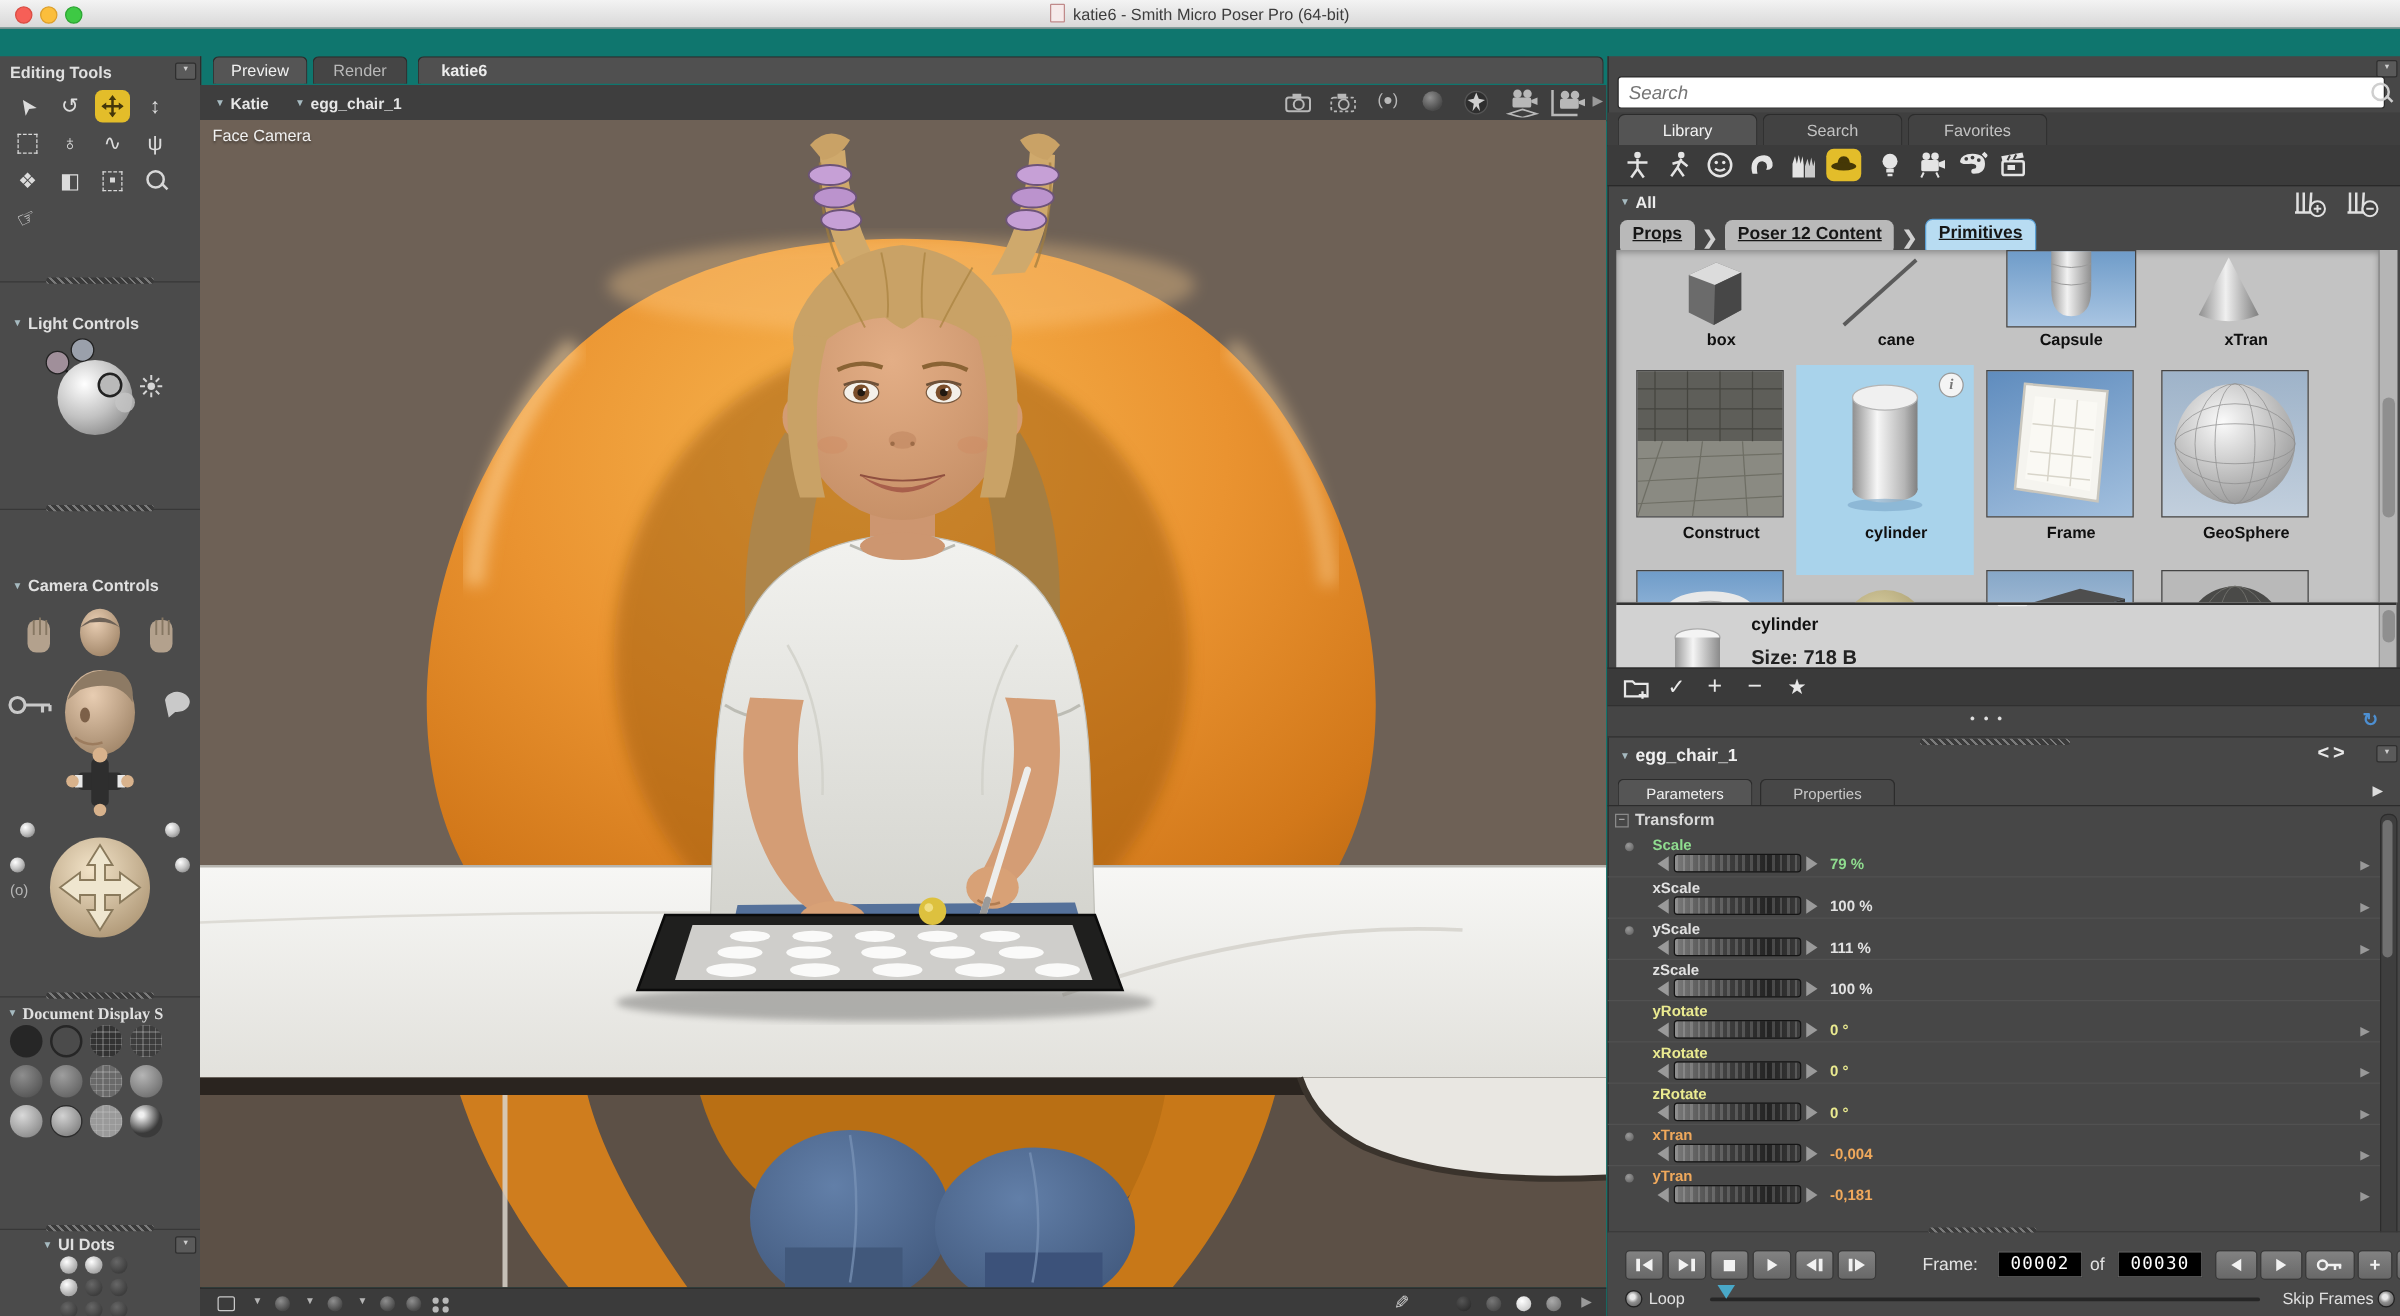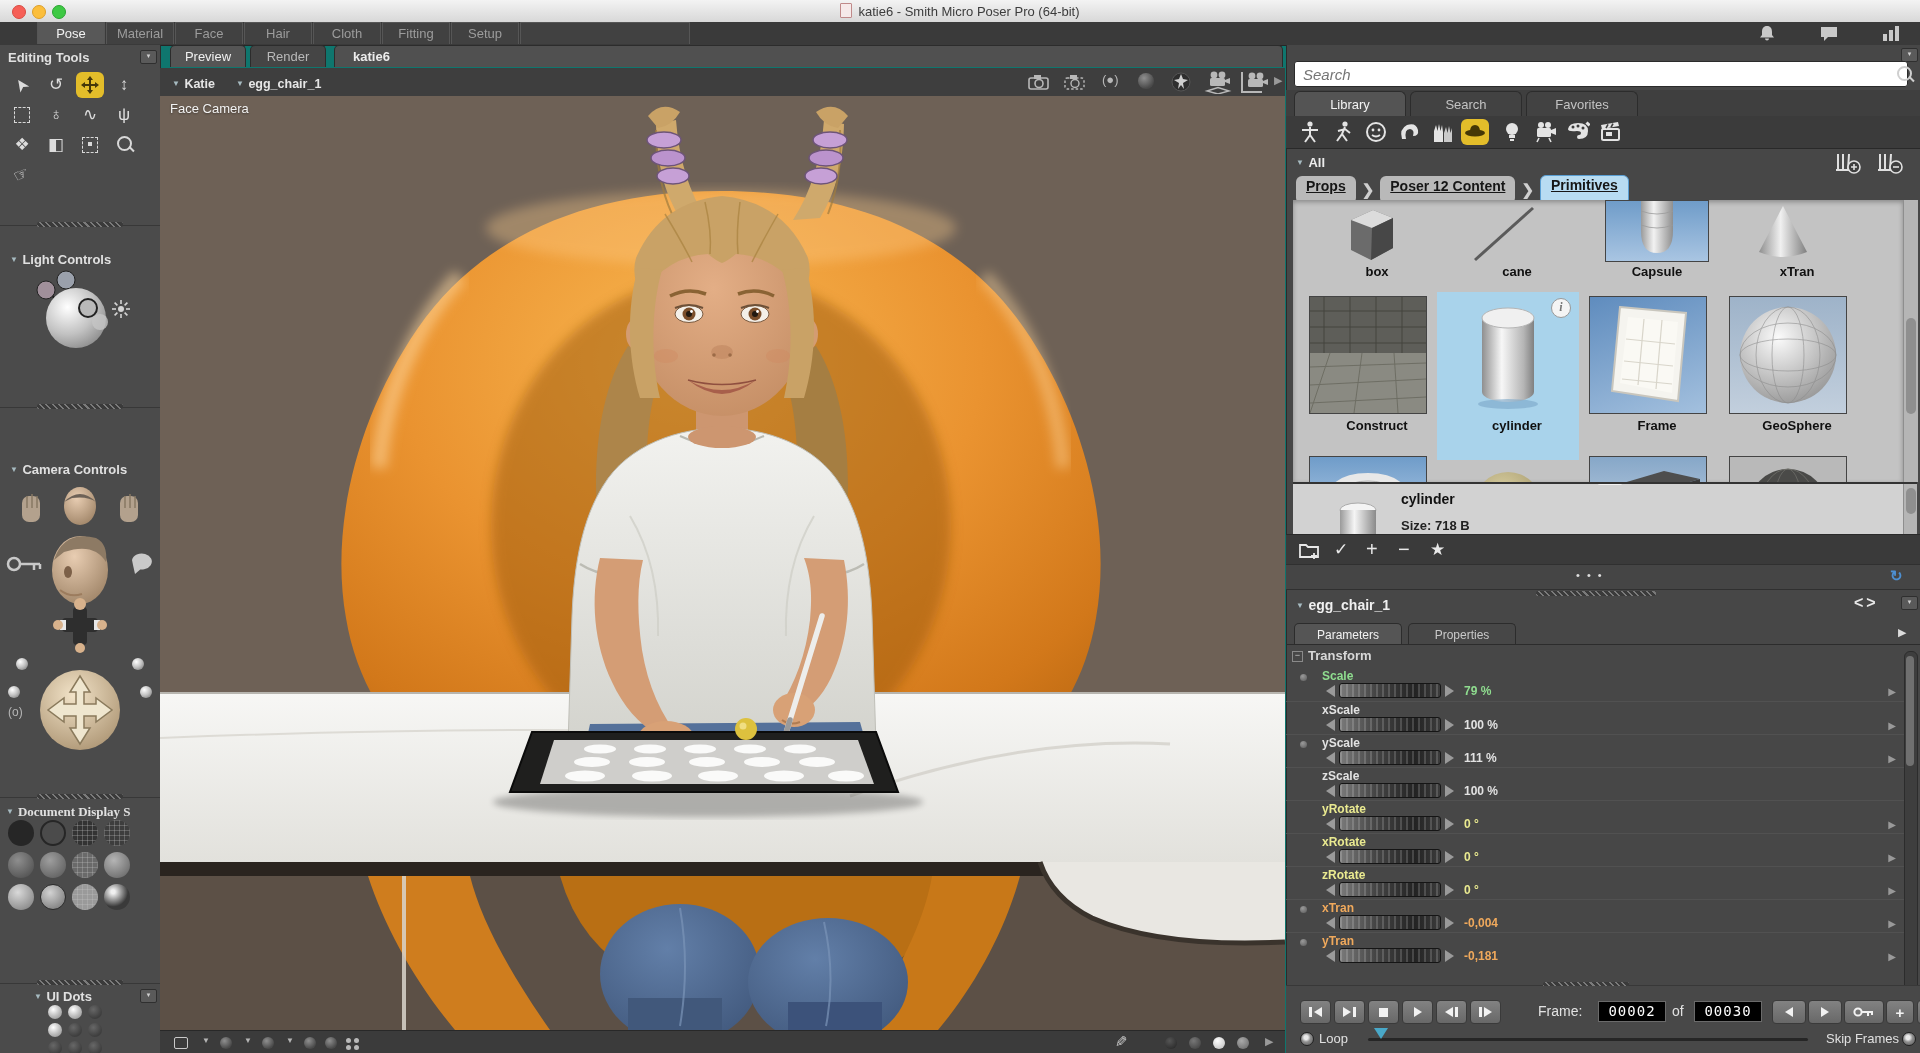--- a/index.html
+++ b/index.html
@@ -103,42 +103,20 @@
 
 <div class="app">
 
   <div class="abs titlebar">
     <div class="abs tl c"></div>
     <div class="abs tl m"></div>
     <div class="abs tl z"></div>
     <div class="abs wtitle"><span class="docproxy"></span><span>katie6 - Smith Micro Poser Pro  (64-bit)</span></div>
   </div>
 
-  <div class="abs tabbar">
-    <div class="abs rtab active" style="left:37px;width:68px;">Pose</div>
-    <div class="abs rtab" style="left:106px;width:68px;">Material</div>
-    <div class="abs rtab" style="left:175px;width:68px;">Face</div>
-    <div class="abs rtab" style="left:244px;width:68px;">Hair</div>
-    <div class="abs rtab" style="left:313px;width:68px;">Cloth</div>
-    <div class="abs rtab" style="left:382px;width:68px;">Fitting</div>
-    <div class="abs rtab" style="left:451px;width:68px;">Setup</div>
-    <div class="abs rtab" style="left:520px;width:170px;"></div>
-
-    <svg class="abs topicon" style="left:1757px;" viewBox="0 0 20 17">
-        <path d="M10 1 C6.5 1 5 3.5 5 7 L5 10 L3 12.5 L17 12.5 L15 10 L15 7 C15 3.5 13.5 1 10 1 Z M8 13.5 a2 2 0 0 0 4 0 Z" fill="#c9c9c9"></path>
-      </svg>
-    <svg class="abs topicon" style="left:1819px;" viewBox="0 0 20 17">
-        <path d="M2 2 h16 v10 h-9 l-4 4 v-4 h-3 Z" fill="#c9c9c9"></path>
-      </svg>
-    <svg class="abs topicon" style="left:1881px;" viewBox="0 0 20 17">
-        <rect x="2" y="9" width="4" height="7" fill="#c9c9c9"></rect>
-        <rect x="8" y="5" width="4" height="11" fill="#c9c9c9"></rect>
-        <rect x="14" y="1" width="4" height="15" fill="#c9c9c9"></rect>
-      </svg>
-  </div>
 
   <div class="abs sidebar">
 
     <div class="abs sec-title" style="left:8px;top:5px;">Editing Tools</div>
     <div class="abs shadebtn" style="left:140px;top:5px;"><span>▼</span></div>
 
     <div class="abs tool" style="left:8px;top:27px;"><span style="display:inline-block;transform:rotate(-125deg);">➤</span></div>
     <div class="abs tool" style="left:42px;top:27px;">↺</div>
     <div class="abs tool sel" style="left:76px;top:27px;">
       <svg width="18" height="18" viewBox="0 0 18 18" style="margin-top:4px;">
@@ -826,21 +804,21 @@
           <rect x="7" y="12" width="36" height="30" fill="url(#gCyl3)"></rect>
           <defs>
             <linearGradient id="gCyl3" x1="0" y1="0" x2="1" y2="0">
               <stop offset="0" stop-color="#9a9a9a"></stop>
               <stop offset=".4" stop-color="#f5f5f5"></stop>
               <stop offset="1" stop-color="#8a8a8a"></stop>
             </linearGradient>
           </defs>
         </svg>
       <div style="position:absolute;left:108px;top:7px;font-size:14px;font-weight:bold;color:#111;">cylinder</div>
-      <div style="position:absolute;left:108px;top:34px;font-size:13px;font-weight:bold;color:#222;">Size: 718 B</div>
+      <div style="position:absolute;left:108px;top:34px;font-size:16px;font-weight:bold;color:#222;">Size: 718 B</div>
       <div class="abs sb-track" style="left:610px;top:0;width:14px;height:52px;">
           <div class="sb-thumb" style="position:absolute;left:2px;top:4px;width:10px;height:26px;"></div>
         </div>
     </div>
 
     <div class="abs" style="left:0;top:489px;width:634px;height:30px;background:#3a3a3a;border-top:1px solid #2a2a2a;">
       <svg style="position:absolute;left:12px;top:5px;" width="24" height="20" viewBox="0 0 24 20">
           <path d="M2 5 L2 17 L20 17 L20 7 L10 7 L8 5 Z" fill="none" stroke="#e8e8e8" stroke-width="1.8"></path>
           <path d="M16 13 L16 19 M13 16 L19 16" stroke="#e8e8e8" stroke-width="1.8"></path>
         </svg>

